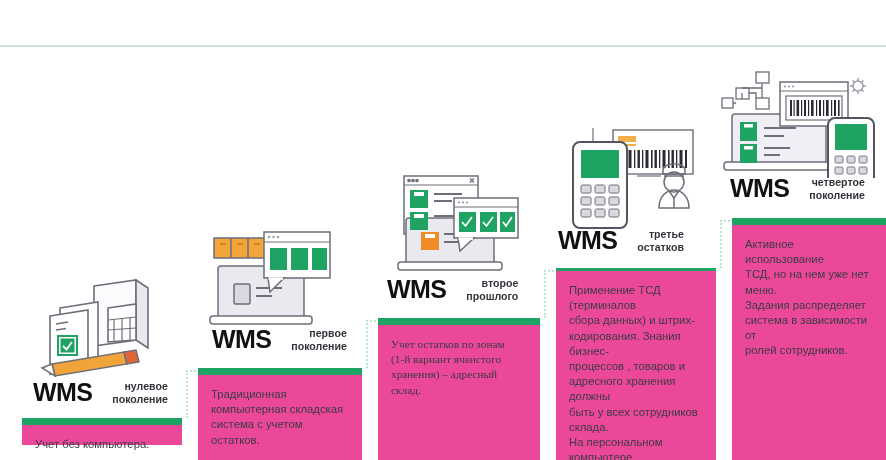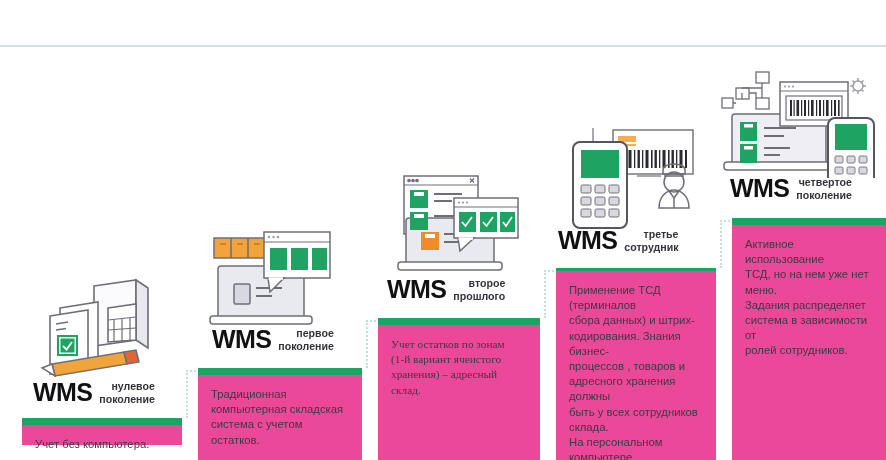--- a/index.html
+++ b/index.html
@@ -66,21 +66,21 @@
     line-height: 15.2px;
     color: #3b3b46;
     white-space: pre-line;
   }
 
   
   .wms-label {
     position: absolute;
     display: flex;
     align-items: center;
-    gap: 7px;
+    gap: 20px;
   }
   .wms-word {
     font-size: 25px;
     font-weight: bold;
     color: #111114;
     letter-spacing: -0.6px;
     line-height: 1;
   }
   .wms-gen {
     font-size: 10.6px;
@@ -287,21 +287,21 @@
           <path d="M94 80 C94 68, 102 62, 109 62 C116 62, 124 68, 124 80 Z"></path>
           <path d="M104 63 L109 70 L114 63"></path>
           <path d="M109 70 L109 80"></path>
         </g>
       </svg>
     </div>
 
     <div class="wms-label" style="left:558px; top:228px;">
       <span class="wms-word">WMS</span>
       <span class="wms-gen">третье
-сотрудник</span>
+остатков</span>
     </div>
 
     <div class="riser" style="left:544px; top:270px; width:14px; height:48px;"></div>
     <div class="accent-bar" style="left:556px; top:268px; width:160px;"></div>
     <div class="text-panel" style="left:556px; top:271px; width:160px; height:226px;">Применение ТСД (терминалов
 сбора данных)  и штрих-
 кодирования. Знания бизнес-
 процессов , товаров и
 адресного хранения должны
 быть у всех сотрудников

